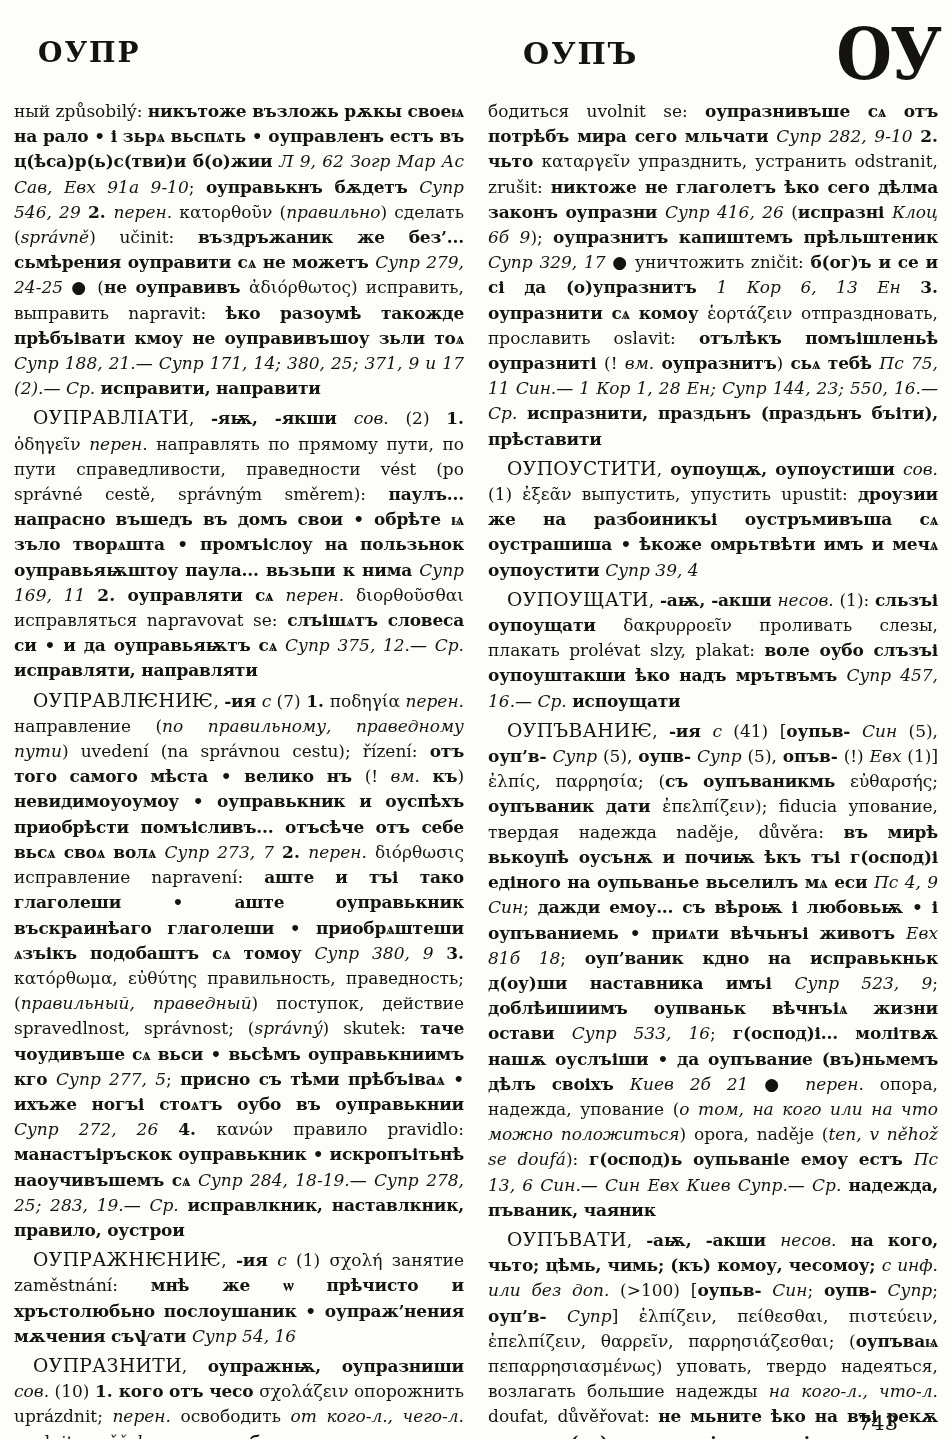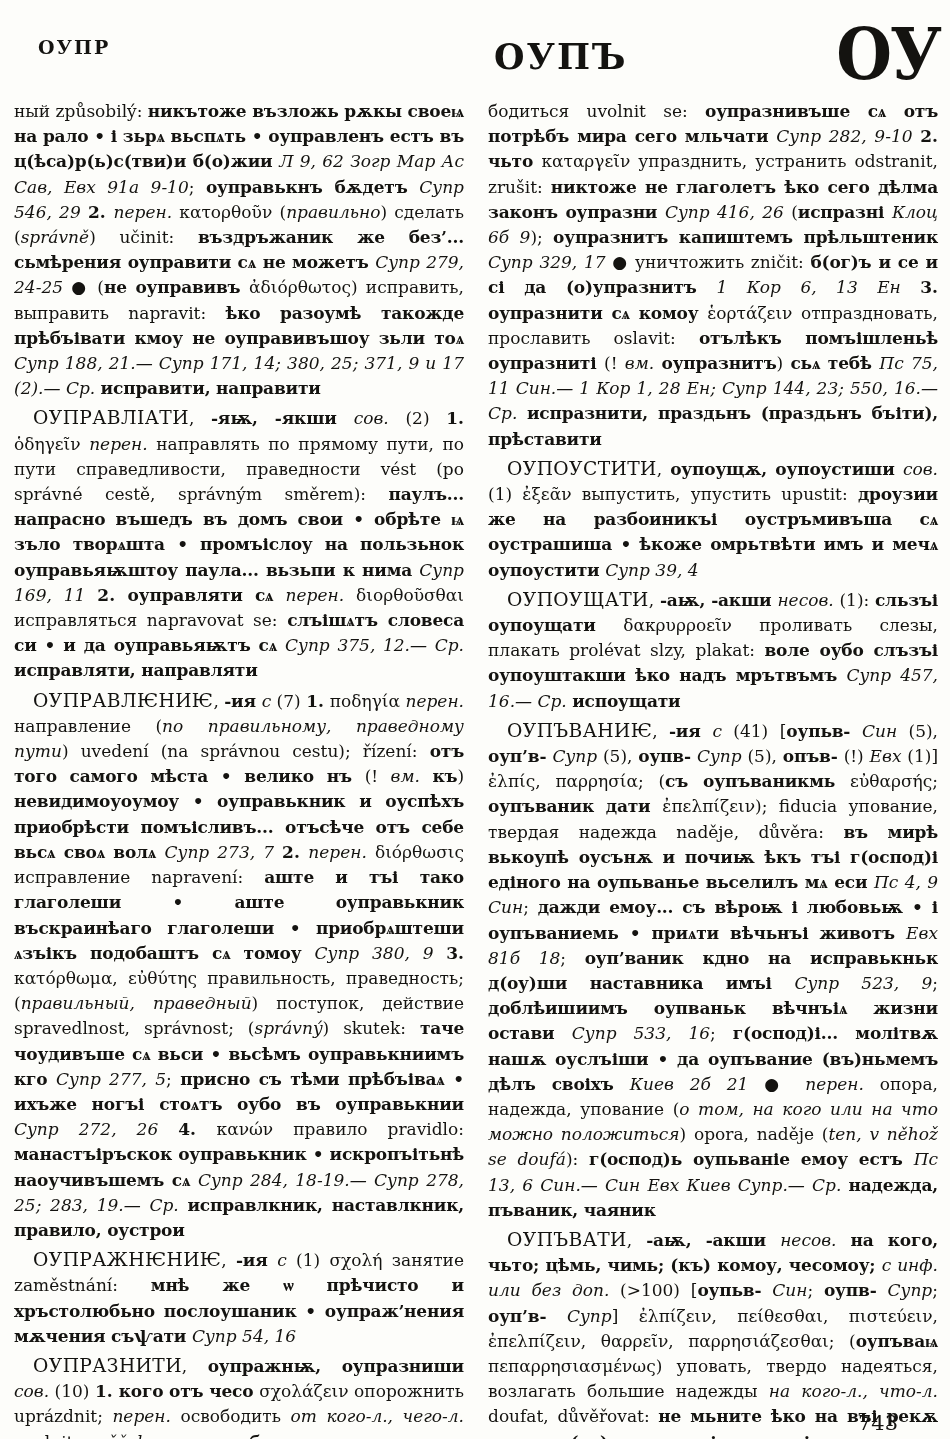--- a/index.html
+++ b/index.html
@@ -4,22 +4,22 @@
 <style>
   html,body{margin:0;padding:0;}
   body{
     width:950px;height:1439px;
     background:#fdfdfa;color:#141310;
     font-family:"DejaVu Serif","Liberation Serif",serif;
     overflow:hidden;position:relative;
   }
   .page{position:relative;width:950px;height:1439px;}
   .hdr{position:absolute;top:26px;left:0;width:100%;height:80px;}
-  .hdr-left{position:absolute;left:38px;top:10px;font-size:19px;font-weight:700;letter-spacing:2px;}
-  .hdr-center{position:absolute;left:494px;top:10px;font-size:35px;font-weight:700;letter-spacing:2px;}
+  .hdr-left{position:absolute;left:38px;top:10px;font-size:28px;font-weight:700;letter-spacing:2px;}
+  .hdr-center{position:absolute;left:523px;top:10px;font-size:30px;font-weight:700;letter-spacing:2px;}
   .hdr-right{position:absolute;right:10px;top:-4px;font-size:64px;font-weight:700;line-height:1;transform:scaleY(1.12);letter-spacing:-2px;}
   .cols{position:absolute;top:95px;left:10px;width:932px;display:flex;gap:16px;}
   .col{width:458px;font-size:17px;line-height:25.2px;}
   p.para{margin:4px;text-align:justify;}
   p.indent{text-indent:19px;}
   .run-o{font-weight:700;letter-spacing:-0.2px;}
   .run-h{font-weight:400;font-size:1.1em;letter-spacing:0.4px;}
   .run-i{font-style:italic;}
   .run-b{font-weight:700;}
   .run-g{font-style:normal;}

